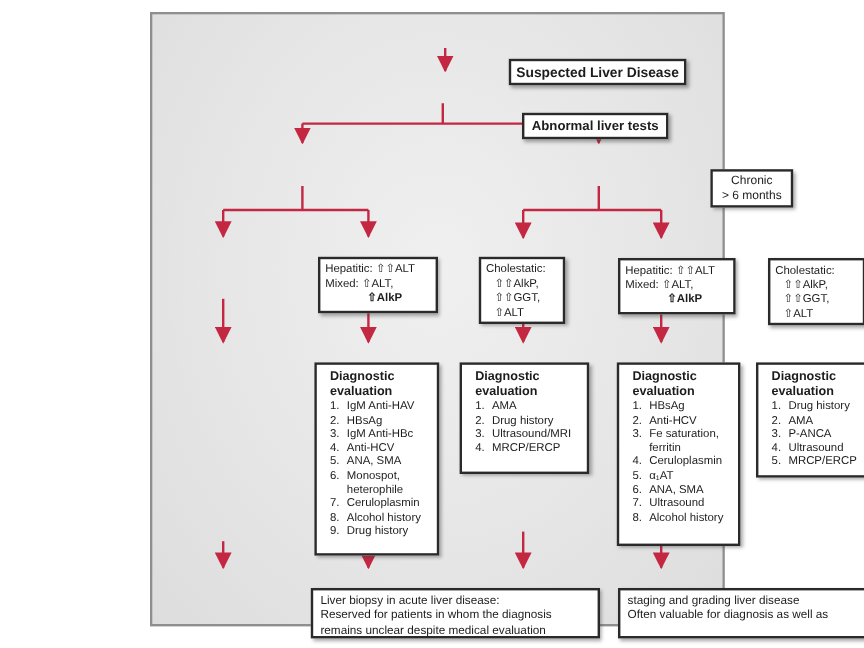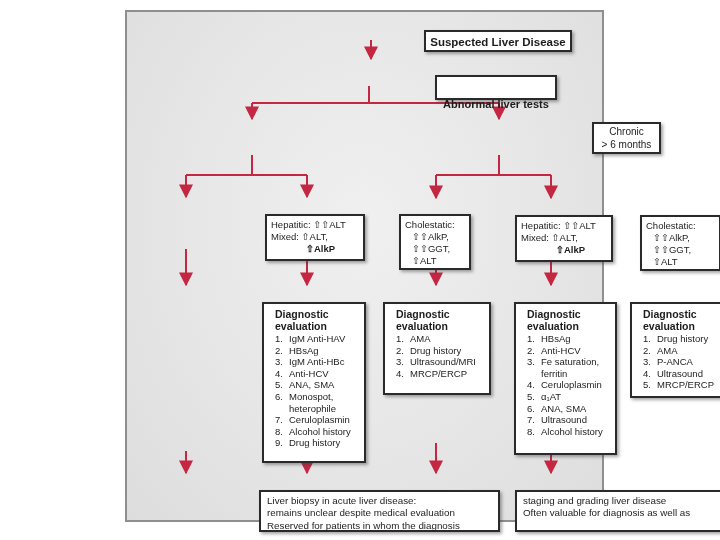--- a/index.html
+++ b/index.html
@@ -26,24 +26,24 @@
   }
   .box {
     position: absolute;
     z-index: 2;
     box-sizing: border-box;
     background: #ffffff;
     border: 2px solid #2a2a2a;
     box-shadow: 2px 2px 3px rgba(60,60,60,0.45);
     line-height: 1.25;
   }
-  .center { text-align: center; }
+  .center { text-align: center; margin-top: 19px; }
 
   .box-root      { left: 297px; top: 18px;  width: 148px; height: 22px; font-size: 11.5px; font-weight: bold; padding-top: 3px; }
-  .box-tests     { left: 308px; top: 63px;  width: 122px; height: 22px; font-size: 11px;   font-weight: bold; padding-top: 21px; }
+  .box-tests     { left: 308px; top: 63px;  width: 122px; height: 22px; font-size: 11px;   font-weight: bold; padding-top: 3px; }
   .box-acute     { left: 217px; top: 123px; width: 70px;  height: 32px; font-size: 10px; padding-top: 2px; }
   .box-chronic   { left: 465px; top: 110px; width: 69px;  height: 32px; font-size: 10px; padding-top: 2px; }
 
   .box-hep-a     { left: 138px; top: 202px; width: 100px; height: 47px; font-size: 9.5px; padding: 3px 4px; }
   .box-chol-a    { left: 272px; top: 202px; width: 72px;  height: 56px; font-size: 9.5px; padding: 3px 4px; }
   .box-hep-c     { left: 388px; top: 203px; width: 98px;  height: 47px; font-size: 9.5px; padding: 3px 4px; }
   .box-chol-c    { left: 513px; top: 203px; width: 81px;  height: 56px; font-size: 9.5px; padding: 3px 4px; }
   .hep .line:nth-child(3)  { padding-left: 35px; font-weight: bold; }
   .chol .line:not(:first-child) { padding-left: 7px; }
 
@@ -175,22 +175,22 @@
         <li class="diag-item">Drug history</li>
         <li class="diag-item">AMA</li>
         <li class="diag-item">P-ANCA</li>
         <li class="diag-item">Ultrasound</li>
         <li class="diag-item">MRCP/ERCP</li>
       </ol>
   </div>
 
   <div class="box box-biopsy-a biopsy">
       <div class="line">Liver biopsy in acute liver disease:</div>
+      <div class="line">Reserved for patients in whom the diagnosis</div>
       <div class="line">remains unclear despite medical evaluation</div>
-      <div class="line">Reserved for patients in whom the diagnosis</div>
     </div>
 
   <div class="box box-biopsy-c biopsy">
       <div class="line">staging and grading liver disease</div>
       <div class="line">Often valuable for diagnosis as well as</div>
     </div>
 
 </div>
 
 </body></html>

